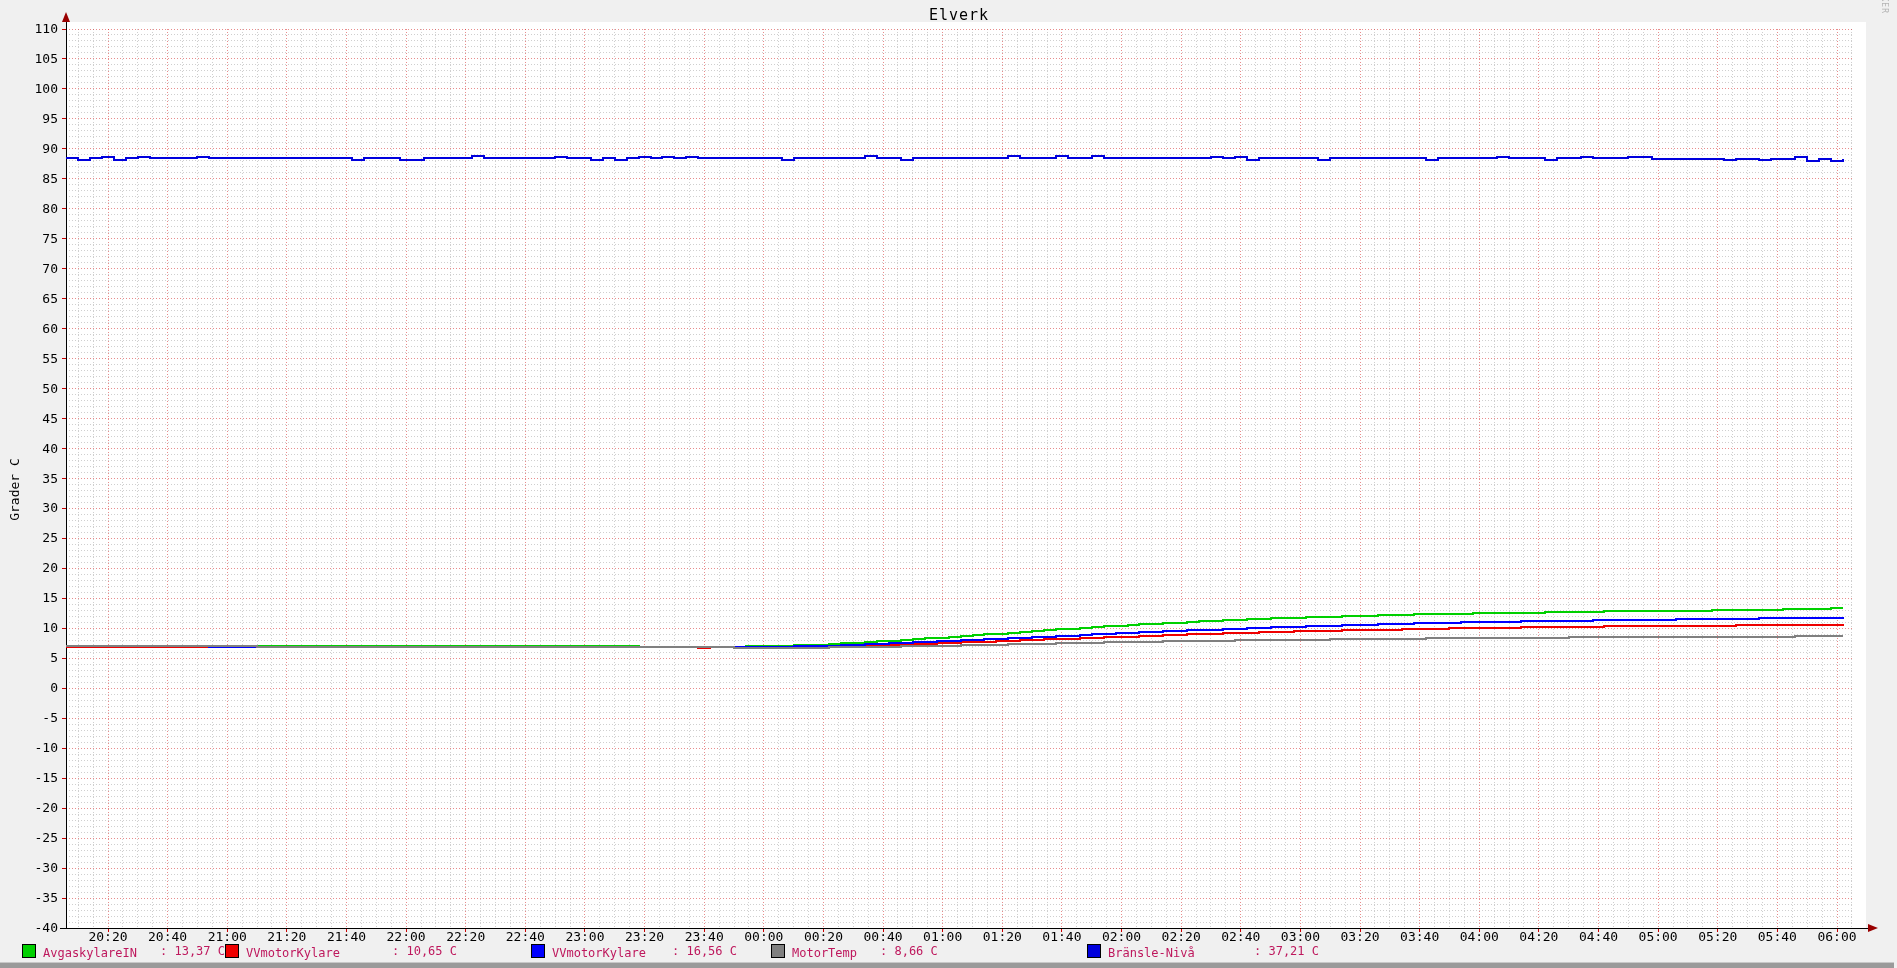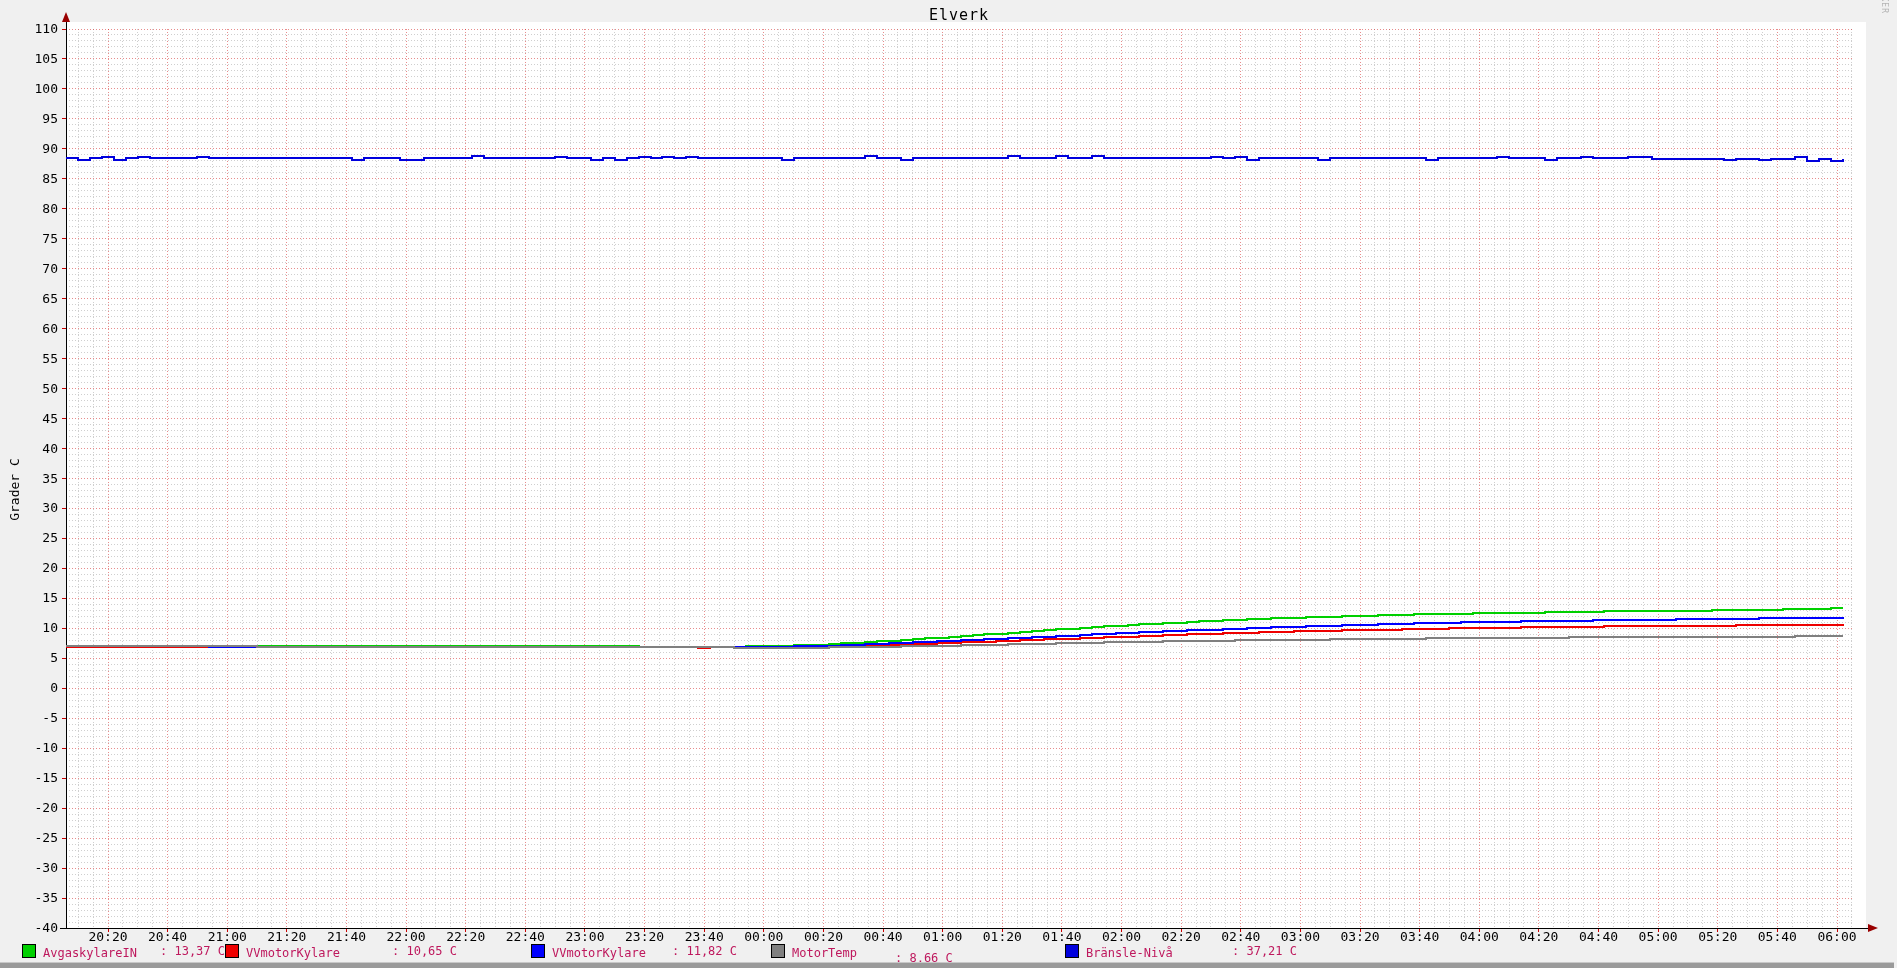--- a/index.html
+++ b/index.html
@@ -13,22 +13,22 @@
     transform-origin:top right;font-size:8px;color:#b4b4b4;letter-spacing:1px;white-space:nowrap;}
   svg.plot{position:absolute;left:0;top:0;}
   .legend{position:absolute;left:0;top:944px;width:100%;height:18px;font-size:12px;color:#be185d;}
   .li{position:absolute;top:0;height:18px;white-space:nowrap;}
   .li .sw{display:inline-block;width:12px;height:12px;border:1px solid #000;
     vertical-align:-1px;margin-right:7px;}
   .li .val{position:absolute;top:0;}
   .li:nth-child(1){left:22px;}  .li:nth-child(1) .val{left:138px;}
   .li:nth-child(2){left:225px;} .li:nth-child(2) .val{left:143px;margin-left:24px;}
   .li:nth-child(3){left:515px;padding-left:16px;} .li:nth-child(3) .val{left:157px;}
-  .li:nth-child(4){left:771px;text-align:right;} .li:nth-child(4) .val{left:124px;margin-top:7px;}
-  .li:nth-child(5){left:1065px;}.li:nth-child(5) .val{left:167px;}
+  .li:nth-child(4){left:771px;text-align:right;} .li:nth-child(4) .val{left:109px;}
+  .li:nth-child(5){left:1087px;}.li:nth-child(5) .val{left:167px;}
   .bottom-bar{position:absolute;left:0;bottom:0;width:100%;height:5px;
     background:#9a9a9a;border-top:1px solid #c8c8c8;}
 </style>
 </head>
 <body>
 
 <div class="frame">
 
   <div class="chart-title">Elverk</div>
 
@@ -446,21 +446,21 @@
     <div class="li">
       <span class="sw" style="background: rgb(0, 208, 0);"></span><span>AvgaskylareIN</span>
       <span class="val">: 13,37 C</span>
     </div>
     <div class="li">
       <span class="sw" style="background: rgb(238, 0, 0);"></span><span>VVmotorKylare</span>
       <span class="val">: 10,65 C</span>
     </div>
     <div class="li">
       <span class="sw" style="background: rgb(0, 0, 255);"></span><span>VVmotorKylare</span>
-      <span class="val">: 11,82 C</span>
+      <span class="val">: 16,56 C</span>
     </div>
     <div class="li">
       <span class="sw" style="background: rgb(128, 128, 128);"></span><span>MotorTemp</span>
       <span class="val">: 8,66 C</span>
     </div>
     <div class="li">
       <span class="sw" style="background: rgb(0, 0, 221);"></span><span>Bränsle-Nivå</span>
       <span class="val">: 37,21 C</span>
     </div>
   </div>

